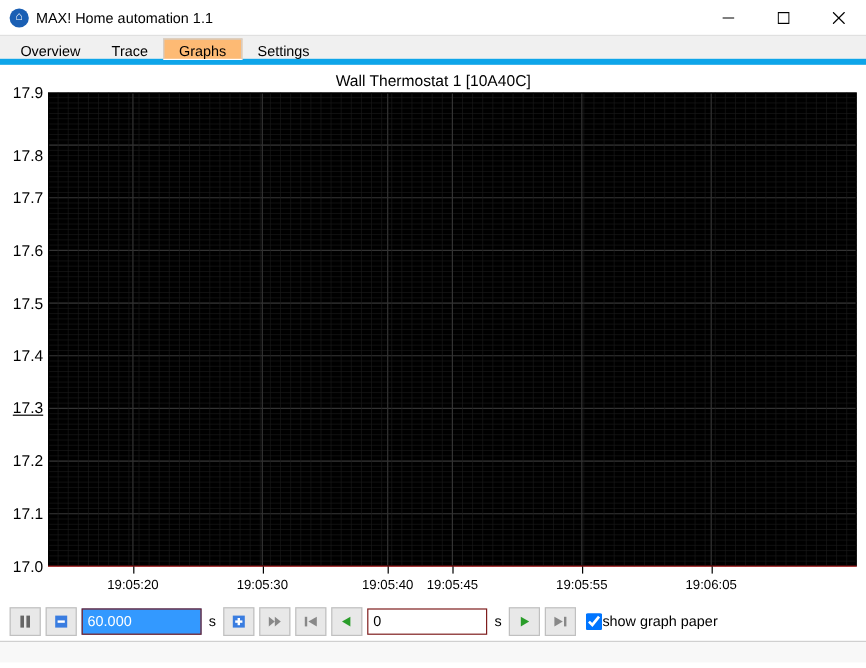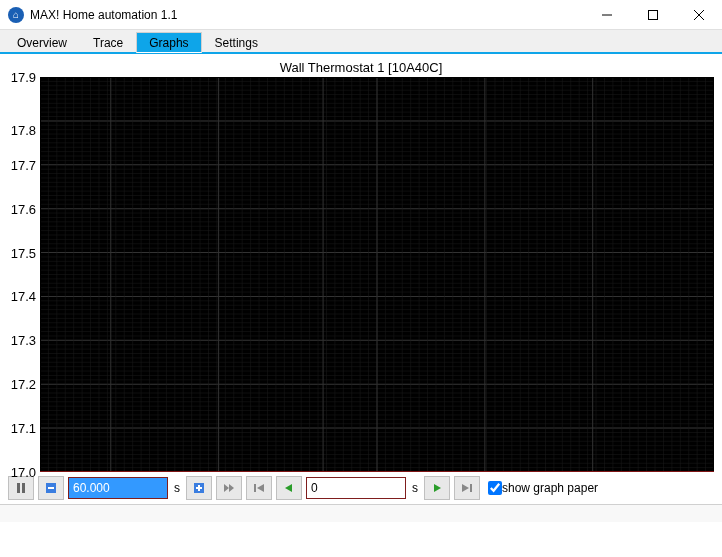--- a/index.html
+++ b/index.html
@@ -34,33 +34,33 @@
     width: 46px; height: 30px;
     display: flex; align-items: center; justify-content: center;
     font-size: 14px; color: #000;
   }
   .win-btn svg { stroke: #000; stroke-width: 1; fill: none; }
 
   .tabbar {
     height: 24px;
     display: flex;
     background: #f0f0f0;
-    border-bottom: 2px solid #0ea5e9;
+    border-bottom: 5px solid #0ea5e9;
     padding-left: 4px;
     padding-top: 2px;
   }
   .tab {
     padding: 3px 12px 2px 12px;
     font-size: 12px;
     color: #000;
     cursor: default;
     border: 1px solid transparent;
   }
   .tab.active {
-    background: #0ea5e9;
+    background: #fdba74;
     border: 1px solid #d0d0d0;
     border-bottom: 1px solid #fff;
     margin-bottom: -1px;
   }
 
   .graph-area {
     position: relative;
     padding: 4px 8px 0 8px;
   }
   .graph-title {
@@ -177,21 +177,21 @@
 </div>
 
 <div class="graph-area">
   <div class="graph-title">Wall Thermostat 1 [10A40C]</div>
 
   <div class="plot-container">
     <div class="yaxis" id="yaxis">
         <div class="ytick" style="top: 395px;">17.0</div>
         <div class="ytick" style="top: 351.111px;">17.1</div>
         <div class="ytick" style="top: 307.222px;">17.2</div>
-        <div class="ytick" style="top: 263.333px;">17.3</div>
+        <div class="ytick" style="top: 263.333px; text-decoration: underline;">17.3</div>
         <div class="ytick" style="top: 219.444px;">17.4</div>
         <div class="ytick" style="top: 175.556px;">17.5</div>
         <div class="ytick" style="top: 131.667px;">17.6</div>
         <div class="ytick" style="top: 87.7778px;">17.7</div>
         <div class="ytick" style="top: 53px;">17.8</div>
         <div class="ytick" style="top: 0px;">17.9</div>
       </div>
     <svg class="plot-svg" id="plot" preserveAspectRatio="none" viewBox="0 0 670 395">
         <rect x="0" y="0" width="670" height="395" fill="#000000"></rect>
         <line x1="0" x2="670" y1="395" y2="395" stroke="#1c1c1c" stroke-width="0.5"></line>
@@ -380,20 +380,34 @@
         <line y1="0" y2="395" x1="177.55" x2="177.55" stroke="#333" stroke-width="1"></line>
         <line y1="0" y2="395" x1="281.4" x2="281.4" stroke="#333" stroke-width="1"></line>
         <line y1="0" y2="395" x1="335" x2="335" stroke="#333" stroke-width="1"></line>
         <line y1="0" y2="395" x1="442.20000000000005" x2="442.20000000000005" stroke="#333" stroke-width="1"></line>
         <line y1="0" y2="395" x1="549.4" x2="549.4" stroke="#333" stroke-width="1"></line>
         <rect x="0.5" y="0.5" width="669" height="394" fill="none" stroke="#000" stroke-width="1"></rect>
         <line x1="0" x2="670" y1="395" y2="395" stroke="#ff2a2a" stroke-width="1.2"></line>
       </svg>
   </div>
 
+  <div class="xaxis" id="xaxis">
+      <div class="xtick-line" style="left: 10.5%;"></div>
+      <div class="xtick" style="left: 10.5%;">19:05:20</div>
+      <div class="xtick-line" style="left: 26.5%;"></div>
+      <div class="xtick" style="left: 26.5%;">19:05:30</div>
+      <div class="xtick-line" style="left: 42%;"></div>
+      <div class="xtick" style="left: 42%;">19:05:40</div>
+      <div class="xtick-line" style="left: 50%;"></div>
+      <div class="xtick" style="left: 50%;">19:05:45</div>
+      <div class="xtick-line" style="left: 66%;"></div>
+      <div class="xtick" style="left: 66%;">19:05:55</div>
+      <div class="xtick-line" style="left: 82%;"></div>
+      <div class="xtick" style="left: 82%;">19:06:05</div>
+    </div>
 </div>
 
 <div class="toolbar">
   <div class="tb-btn">
     <svg viewBox="0 0 14 14">
         <rect x="3" y="2" width="3" height="10" fill="#666"></rect>
         <rect x="8" y="2" width="3" height="10" fill="#666"></rect>
       </svg>
   </div>
   <div class="tb-btn">

